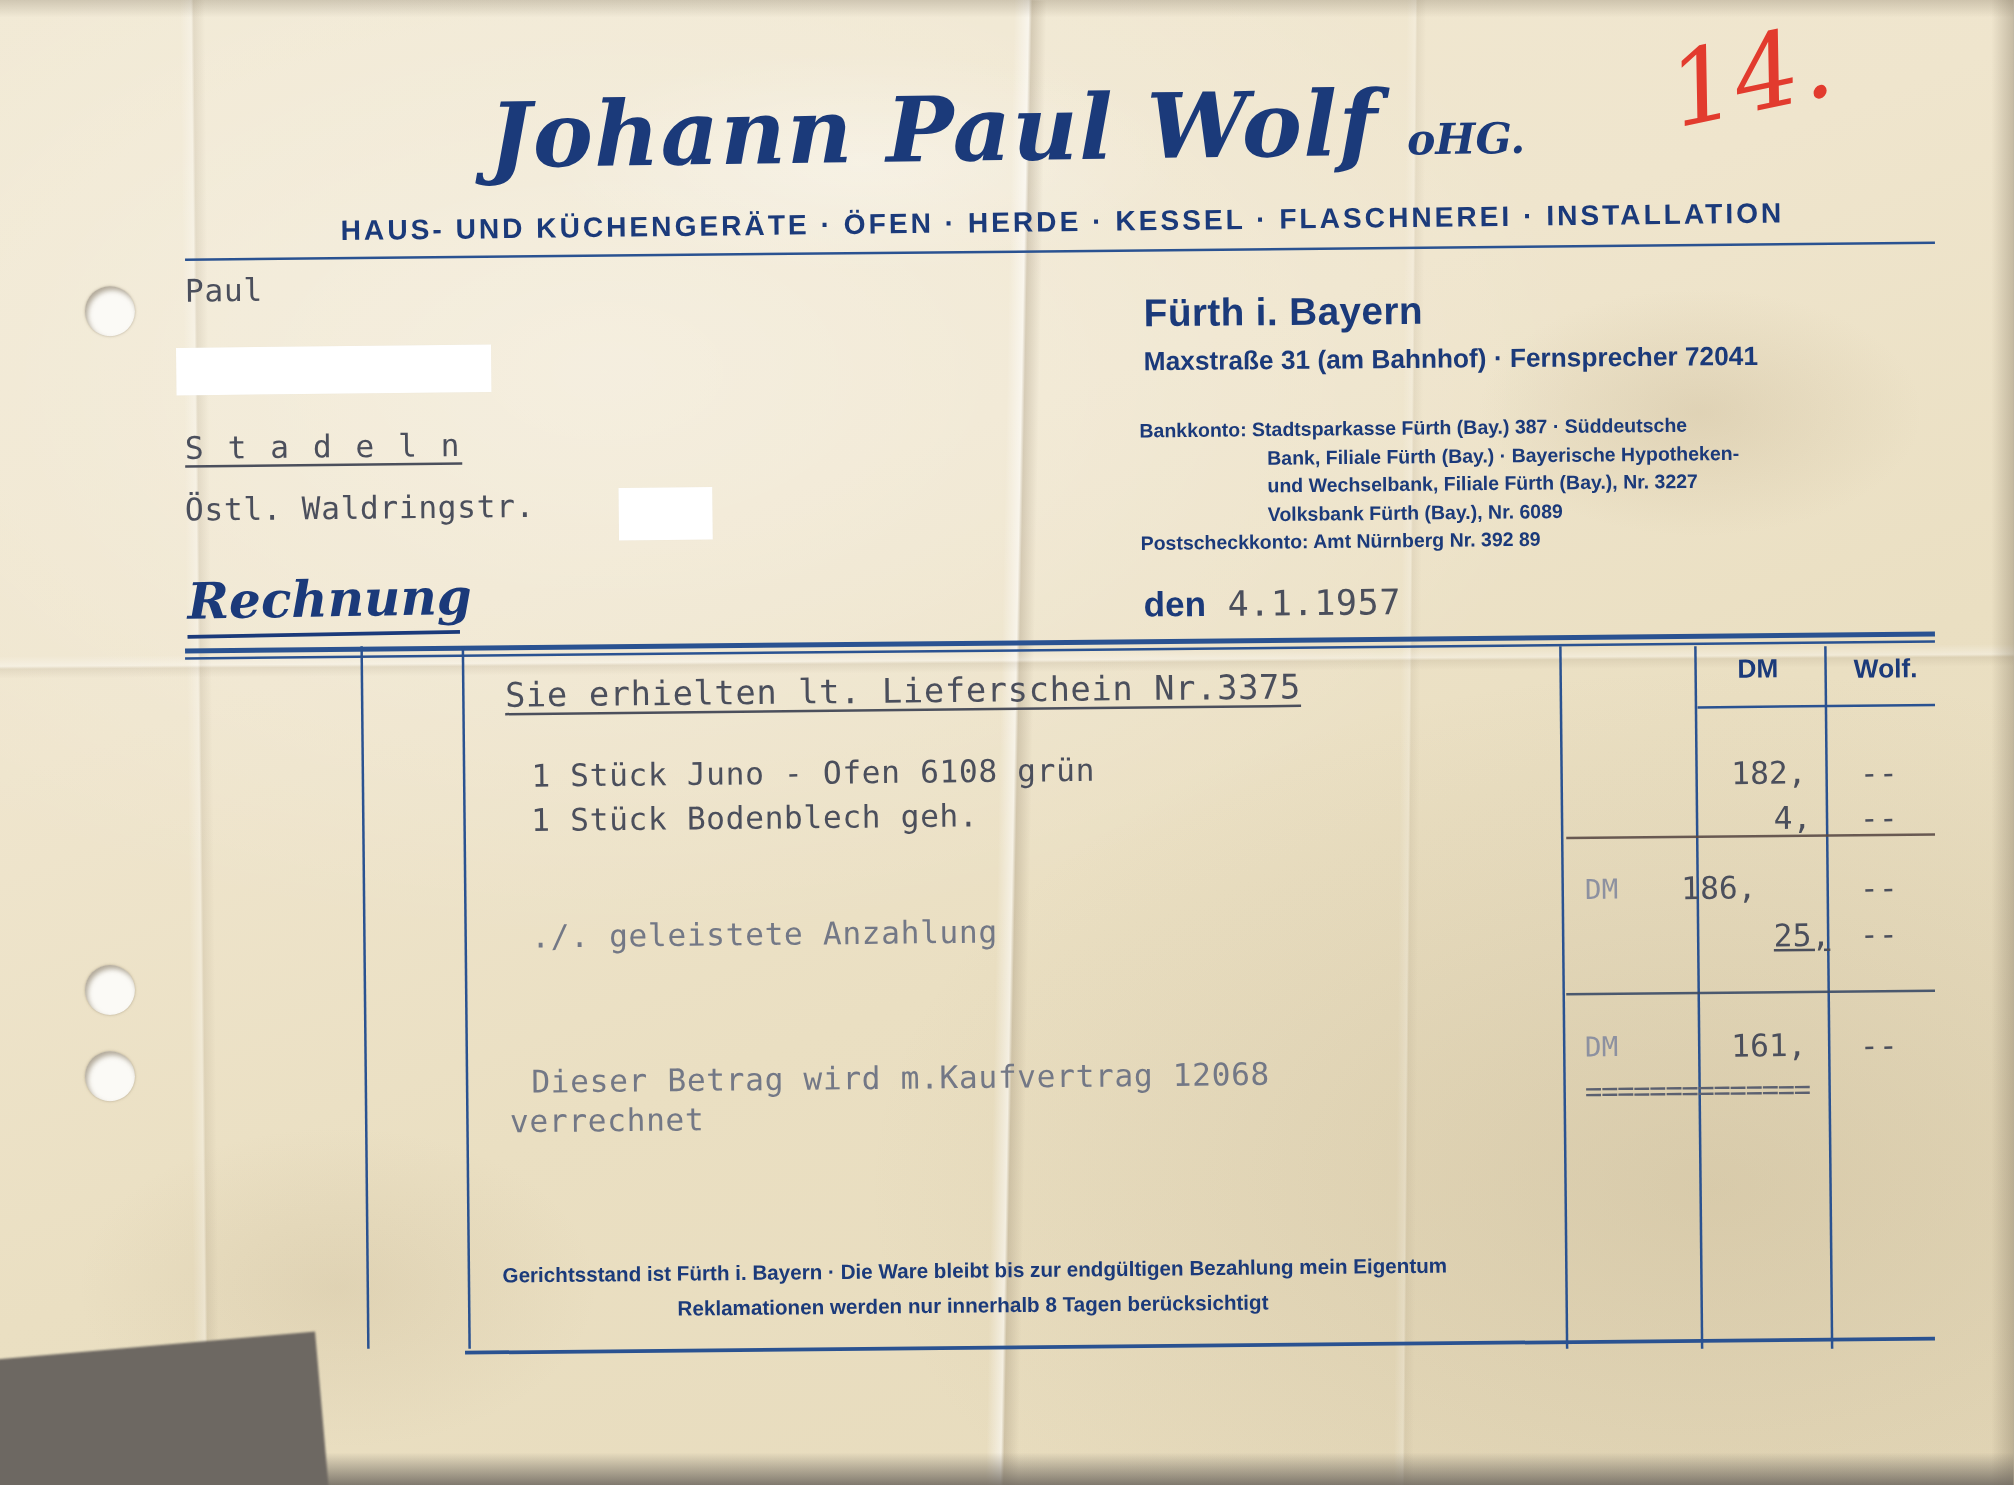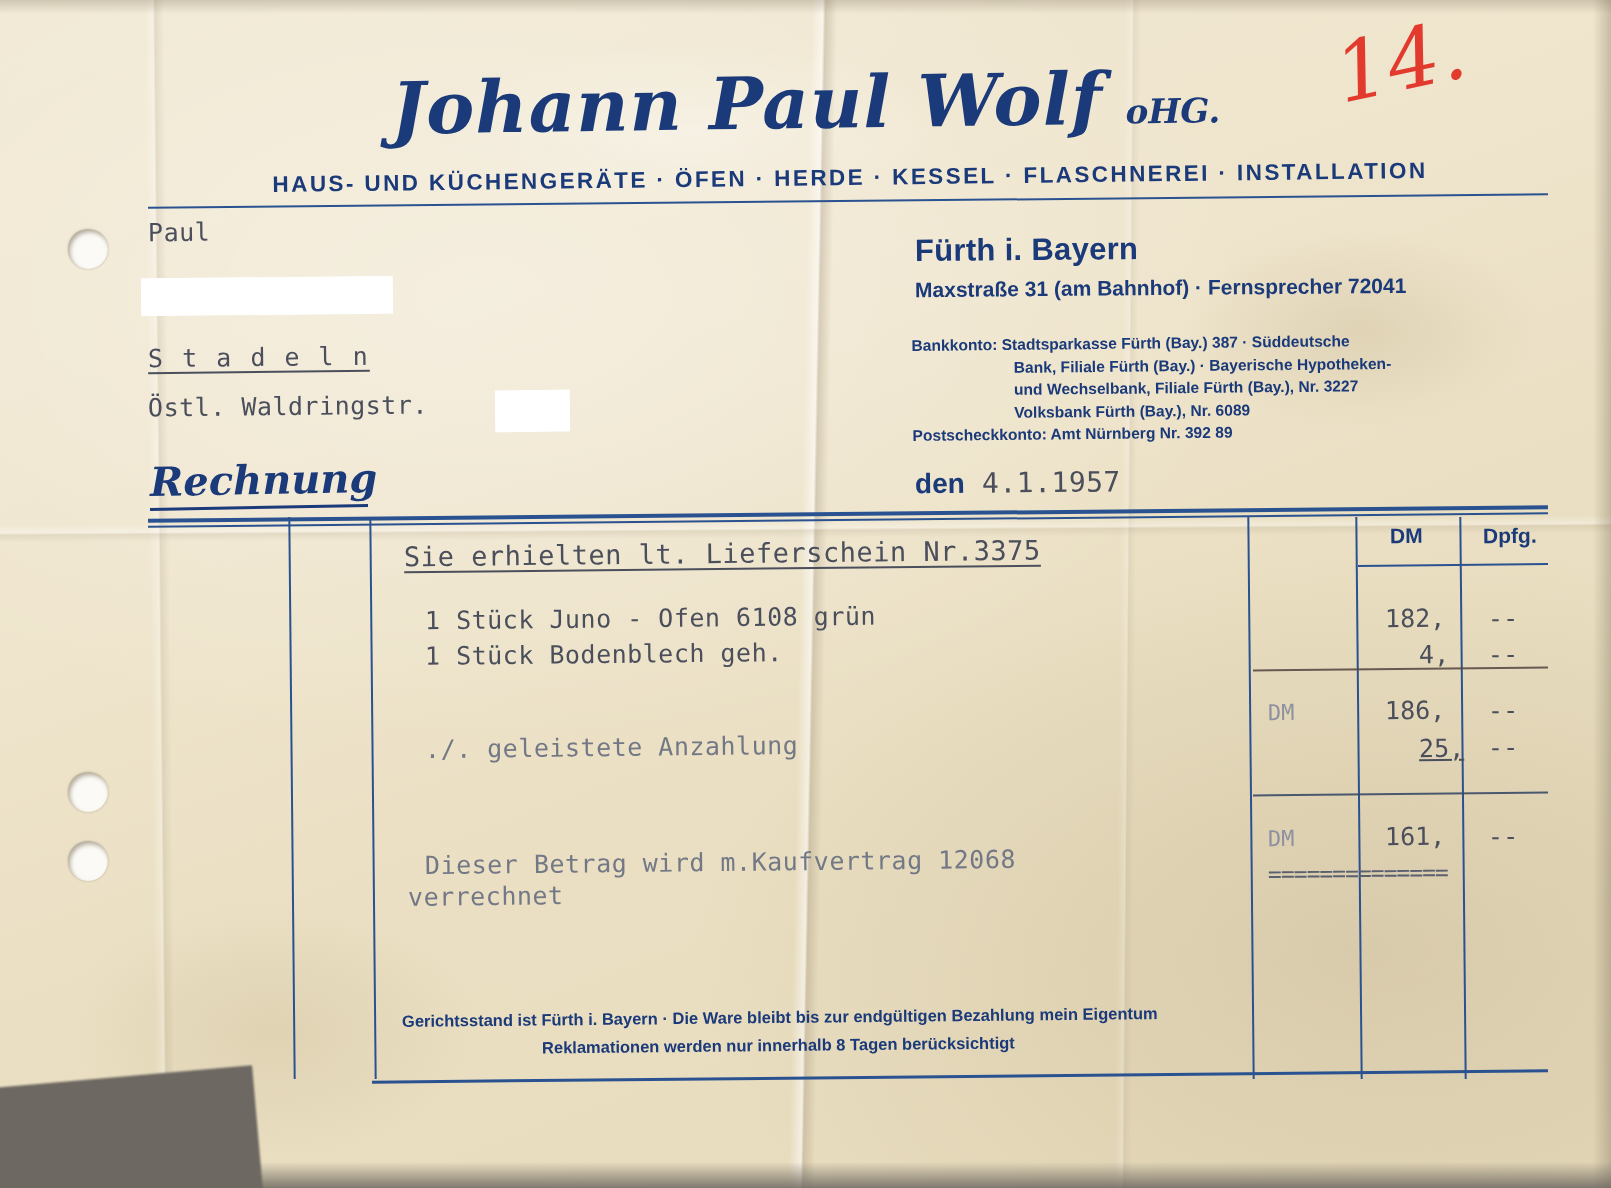--- a/index.html
+++ b/index.html
@@ -318,36 +318,36 @@
   <div class="rule-h" style="left:148px; top:519px; width:1400px; height:2px;"></div>
   <div class="rule-h" style="left:372px; top:1075px; width:1176px; height:3px;"></div>
 
   <div class="rule-v" style="left:291px; top:517px; height:562px;"></div>
   <div class="rule-v" style="left:372px; top:517px; height:562px;"></div>
   <div class="rule-v" style="left:1250px; top:517px; height:562px;"></div>
   <div class="rule-v" style="left:1358px; top:517px; height:562px;"></div>
   <div class="rule-v" style="left:1462px; top:517px; height:562px;"></div>
 
   <div class="colhead" style="left:1390px; top:524px;">DM</div>
-  <div class="colhead" style="left:1483px; top:524px;">Dpfg.</div>
+  <div class="colhead" style="left:1483px; top:524px;">Wolf.</div>
   <div class="rule-h" style="left:1358px; top:564px; width:190px; height:2px;"></div>
 
   <div class="typed tu" style="left:404px; top:538px; font-size:27px;">Sie erhielten lt. Lieferschein Nr.3375</div>
 
   <div class="typed" style="left:425px; top:604px;">1 Stück Juno - Ofen 6108 grün</div>
   <div class="amt" style="left:1385px; top:604px;">182,</div>
   <div class="amt" style="left:1488px; top:604px;">--</div>
 
   <div class="typed" style="left:425px; top:640px;">1 Stück Bodenblech geh.</div>
   <div class="amt" style="left:1419px; top:640px;">4,</div>
   <div class="amt" style="left:1488px; top:640px;">--</div>
 
   <div class="rule-h rule-thin" style="left:1253px; top:668px; width:295px; background:#5a4a46;"></div>
   <div class="dm-lbl" style="left:1268px; top:700px;">DM</div>
-  <div class="amt" style="left:1385px; top:696px;">186,</div>
+  <div class="amt" style="left:1345px; top:696px;">186,</div>
   <div class="amt" style="left:1488px; top:696px;">--</div>
 
   <div class="typed faint" style="left:425px; top:733px;">./. geleistete Anzahlung</div>
   <div class="amt" style="left:1419px; top:734px;text-decoration:underline;">25,</div>
   <div class="amt" style="left:1488px; top:733px;">--</div>
 
   <div class="rule-h rule-thin" style="left:1253px; top:793px; width:295px; background:#3a4a66;"></div>
   <div class="dm-lbl" style="left:1268px; top:826px;">DM</div>
   <div class="amt" style="left:1385px; top:822px;">161,</div>
   <div class="amt" style="left:1488px; top:822px;">--</div>

